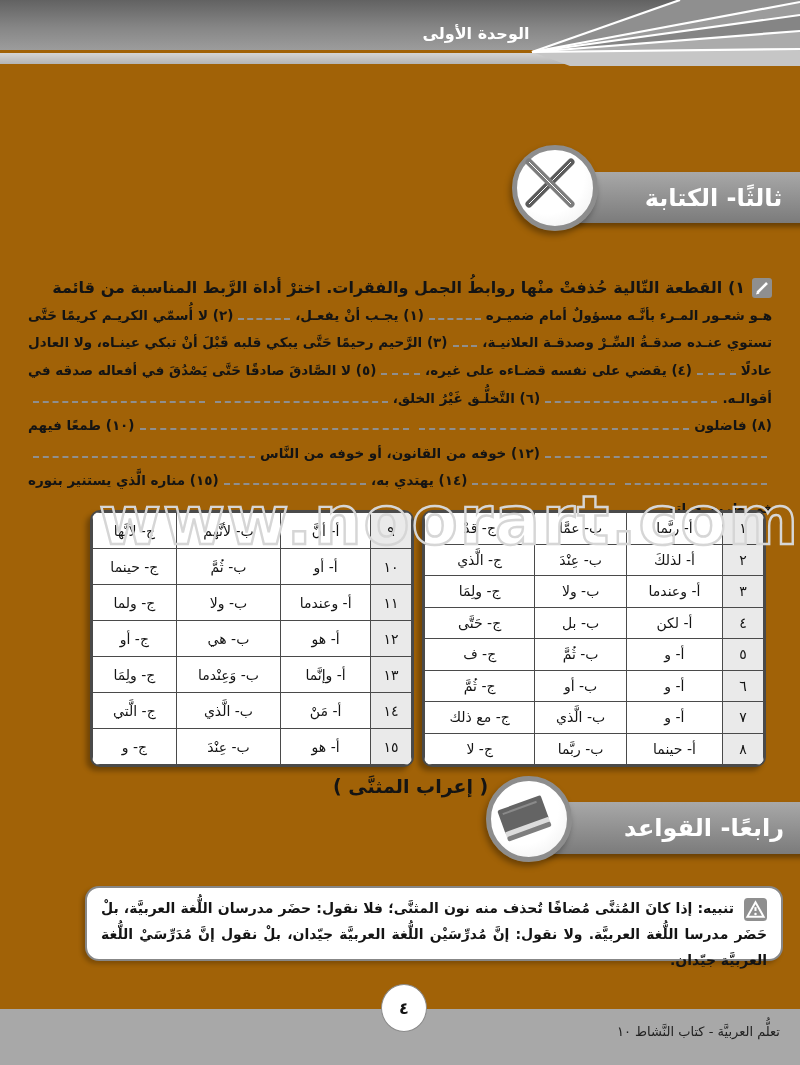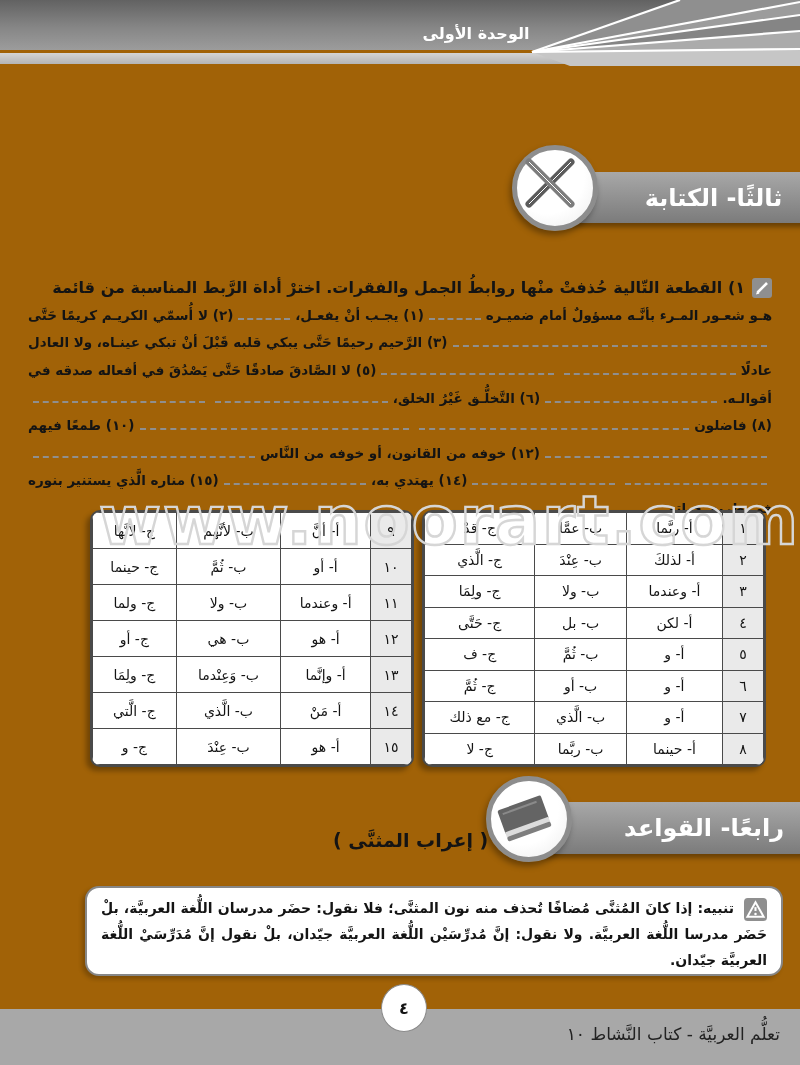--- a/index.html
+++ b/index.html
@@ -43,33 +43,33 @@
   
   .tblwrap{position:absolute;border:2px solid #4a4a4a;border-radius:10px;overflow:hidden;
            box-shadow:-4px 4px 5px rgba(0,0,0,.3);background:#fff;z-index:6;}
   .tbl-right{left:422px;top:510px;width:340px;height:253px;}
   .tbl-left{left:90px;top:510px;width:320px;height:253px;}
   .tblwrap table{width:100%;height:100%;border-collapse:collapse;direction:rtl;}
   .tblwrap td{border:1px solid #4a4a4a;text-align:center;vertical-align:middle;
               font-weight:normal;font-size:14px;padding:0 2px;}
   .tblwrap td.numcell{background:#eaeaea;width:36px;font-size:14px;}
   
-  .subtitle{position:absolute;left:333px;top:829px;direction:rtl;font-weight:bold;font-size:19px;}
-  
-  .note{position:absolute;left:85px;top:886px;width:698px;height:90px;box-sizing:border-box;
+  .subtitle{position:absolute;left:333px;top:775px;direction:rtl;font-weight:bold;font-size:19px;}
+  
+  .note{position:absolute;left:85px;top:886px;width:698px;height:75px;box-sizing:border-box;
         border:2.5px solid #878787;border-radius:14px;box-shadow:-3px 3px 4px rgba(0,0,0,.22);
         padding:7px 14px 0 14px;direction:rtl;text-align:justify;
         font-weight:bold;font-size:14px;line-height:26px;background:#fff;}
   .warn{float:right;margin-left:10px;margin-top:3px;line-height:0;}
   
   .footer-bar{position:absolute;left:0;top:1009px;width:800px;height:56px;background:#a8a8a8;}
   .page-num{position:absolute;left:381px;top:984px;width:44px;height:46px;background:#fff;
             border:1.5px solid #8a8a8a;border-radius:50%;display:flex;align-items:center;
             justify-content:center;font-weight:bold;font-size:16px;z-index:7;}
-  .footer-text{position:absolute;right:20px;top:1024px;direction:rtl;font-size:17px;color:#222;margin-left:24px;}
+  .footer-text{position:absolute;right:20px;top:1024px;direction:rtl;font-size:13px;color:#222;margin-left:24px;}
 </style>
 </head>
 <body>
 
 <div class="page">
 
   <div class="header-bar"></div>
   <svg class="fan" width="270" height="66" viewBox="0 0 270 66">
     <polygon points="2,52 150,0 270,0 270,2" fill="#8f8f8f"></polygon>
     <polygon points="2,52 270,2 270,15" fill="#9c9c9c"></polygon>
@@ -114,26 +114,28 @@
 
   <div class="passage">
       <div class="pline">
         <span class="ptxt">هـو شعـور المـرء بأنَّـه مسؤولٌ أمام ضميـره</span>
         <span class="blank"></span>
         <span class="ptxt">(١) يجـب أنْ يفعـل،</span>
         <span class="blank"></span>
         <span class="ptxt">(٢) لا أُسمّي الكريـم كريمًا حَتَّى</span>
       </div>
       <div class="pline">
+        <span class="ptxt">تستوي عنـده صدقـةُ السِّـرْ وصدقـة العلانيـة،</span>
         <span class="blank"></span>
         <span class="ptxt">(٣) الرَّحيم رحيمًا حَتَّى يبكي قلبه قَبْلَ أنْ تبكي عينـاه، ولا العادل</span>
       </div>
       <div class="pline">
         <span class="ptxt">عادلًا</span>
         <span class="blank"></span>
+        <span class="ptxt">(٤) يقضي على نفسه قضـاءه  على غيره،</span>
         <span class="blank"></span>
         <span class="ptxt">(٥) لا الصَّادقَ صادقًا حَتَّى يَصْدُقَ في أفعاله صدقه في</span>
       </div>
       <div class="pline">
         <span class="ptxt">أقوالـه.</span>
         <span class="blank"></span>
         <span class="ptxt">(٦) التَّخلُّـق غَيْرُ الخلق،</span>
         <span class="blank"></span>
         <span class="blank"></span>
       </div>

